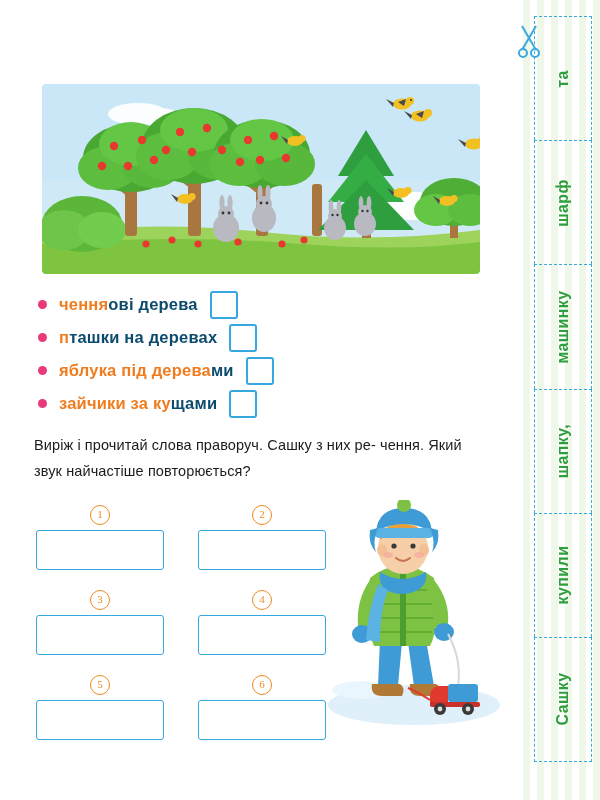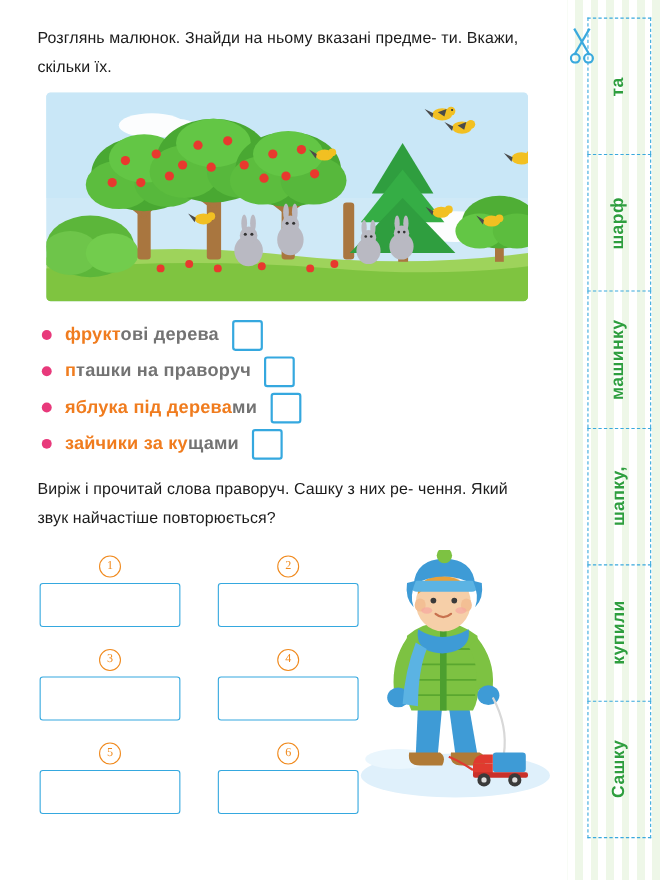--- a/index.html
+++ b/index.html
@@ -70,21 +70,21 @@
     background: #e8397b;
     margin-right: 12px;
     flex: none;
   }
   .phrase {
     font-size: 16.5px;
     font-weight: bold;
     letter-spacing: 0.2px;
     white-space: nowrap;
   }
-  .phrase span.g { color: #737373; }
+  .phrase span.g { color: #0c4a6e; }
   .phrase span.o { color: #f07c1e; }
   .answer-box {
     width: 24px;
     height: 24px;
     border: 2px solid #35a8df;
     border-radius: 3px;
     margin-left: 12px;
     flex: none;
     background: #fff;
   }
@@ -183,24 +183,20 @@
     height: 34px;
   }
 </style>
 </head>
 <body>
 
 <div class="page">
 
   <div class="main">
 
-    <div class="instruction instr-1">
-      <span>Розглянь малюнок. Знайди на ньому вказані предме-</span>
-      <span>ти. Вкажи, скільки їх.</span>
-    </div>
 
     <div class="scene">
       <svg width="438" height="190" viewBox="0 0 438 190" xmlns="http://www.w3.org/2000/svg">
         <defs>
           <clipPath id="cl">
               <rect x="0" y="0" width="438" height="190" rx="4"></rect>
             </clipPath>
         </defs>
         <g clip-path="url(#cl)">
           <rect x="0" y="0" width="438" height="190" fill="#cfe9f7"></rect>
@@ -375,29 +371,29 @@
           </g>
         </g>
       </svg>
     </div>
 
     <div class="list">
 
       <div class="list-row">
         <div class="bullet"></div>
         <div class="phrase">
-          <span class="o">фрукт</span><span class="g">ові дерева</span>
+          <span class="o">чення</span><span class="g">ові дерева</span>
         </div>
         <div class="answer-box"></div>
       </div>
 
       <div class="list-row">
         <div class="bullet"></div>
         <div class="phrase">
-          <span class="o">п</span><span class="g">ташки на праворуч</span>
+          <span class="o">п</span><span class="g">ташки на деревах</span>
         </div>
         <div class="answer-box"></div>
       </div>
 
       <div class="list-row">
         <div class="bullet"></div>
         <div class="phrase">
           <span class="o">яблука під дерева</span><span class="g">ми</span>
         </div>
         <div class="answer-box"></div>

